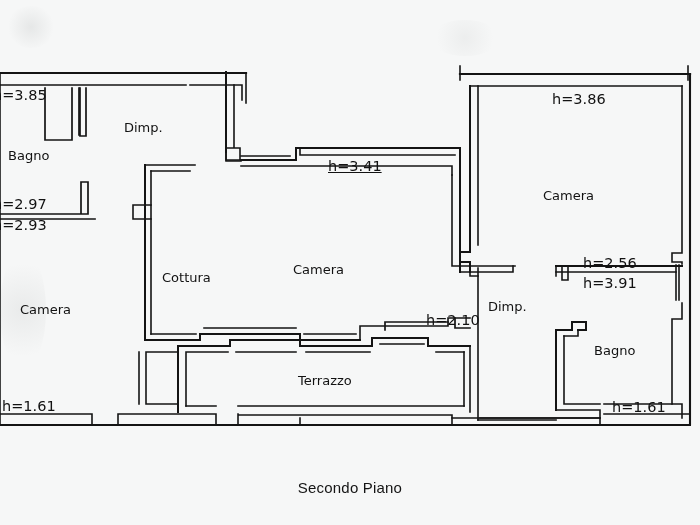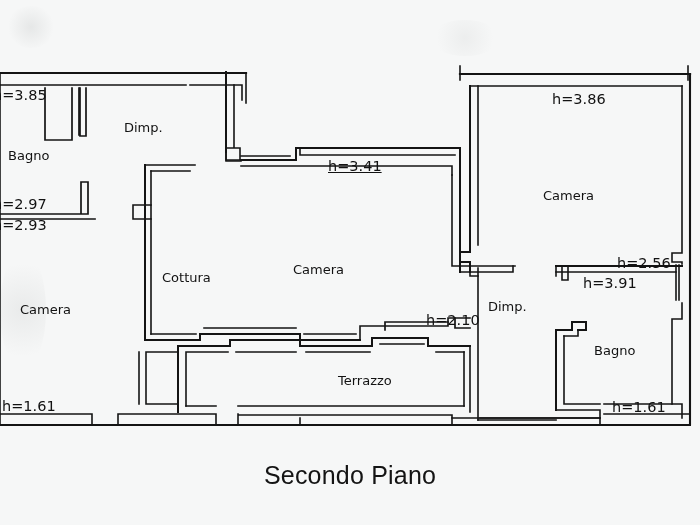--- a/index.html
+++ b/index.html
@@ -1,21 +1,21 @@
 <!DOCTYPE html>
 <html><head>
 <meta charset="utf-8">
 <style>
   html,body{margin:0;padding:0;background:#ffffff;}
   body{width:700px;height:525px;overflow:hidden;
        font-family:"Liberation Sans",sans-serif;}
   #sheet{position:relative;width:700px;height:525px;background:#f6f7f7;}
   #plan{position:absolute;left:0;top:0;width:700px;height:525px;}
-  #caption{position:absolute;left:0;top:461px;width:700px;text-align:center;
-           font-family:"Liberation Sans",sans-serif;font-size:25px;color:#141414;
+  #caption{position:absolute;left:0;top:479px;width:700px;text-align:center;
+           font-family:"Liberation Sans",sans-serif;font-size:15px;color:#141414;
            letter-spacing:.2px;}
   .lbl{position:absolute;white-space:nowrap;color:#121212;
        font-family:"DejaVu Sans",sans-serif;font-size:14.5px;}
   .rm{font-size:13px;}
   .hh{font-size:14.5px;}
   
   .mottle{position:absolute;border-radius:50%;pointer-events:none;}
 </style>
 </head>
 <body>
@@ -185,31 +185,31 @@
   <div class="mottle" style="left:0px;top:250px;width:46px;height:120px;background:
        radial-gradient(circle,rgba(120,125,125,.10),rgba(255,255,255,0) 72%);"></div>
   <div class="mottle" style="left:430px;top:20px;width:70px;height:36px;background:
        radial-gradient(circle,rgba(120,125,125,.08),rgba(255,255,255,0) 72%);"></div>
 
   <div class="lbl rm" style="left:8px;top:148px;">Bagno</div>
   <div class="lbl rm" style="left:20px;top:302px;">Camera</div>
   <div class="lbl rm" style="left:124px;top:120px;">Dimp.</div>
   <div class="lbl rm" style="left:162px;top:270px;">Cottura</div>
   <div class="lbl rm" style="left:293px;top:262px;">Camera</div>
-  <div class="lbl rm" style="left:298px;top:373px;margin-left:40px;">Terrazzo</div>
+  <div class="lbl rm" style="left:298px;top:373px;">Terrazzo</div>
   <div class="lbl rm" style="left:543px;top:188px;">Camera</div>
   <div class="lbl rm" style="left:488px;top:299px;">Dimp.</div>
   <div class="lbl rm" style="left:594px;top:343px;">Bagno</div>
 
   <div class="lbl hh" style="left:-7px;top:87px;">h=3.85</div>
   <div class="lbl hh" style="left:-7px;top:196px;">h=2.97</div>
   <div class="lbl hh" style="left:-7px;top:217px;">h=2.93</div>
   <div class="lbl hh" style="left:2px;top:398px;">h=1.61</div>
   <div class="lbl hh" style="left:328px;top:158px;text-decoration:underline;">h=3.41</div>
   <div class="lbl hh" style="left:378px;top:312px;margin-left:48px;">h=2.10</div>
   <div class="lbl hh" style="left:552px;top:91px;">h=3.86</div>
-  <div class="lbl hh" style="left:617px;top:255px;">h=2.56</div>
+  <div class="lbl hh" style="left:583px;top:255px;">h=2.56</div>
   <div class="lbl hh" style="left:583px;top:275px;">h=3.91</div>
   <div class="lbl hh" style="left:612px;top:399px;">h=1.61</div>
 
   <div id="caption">Secondo Piano</div>
 
 </div>
 
 </body></html>

